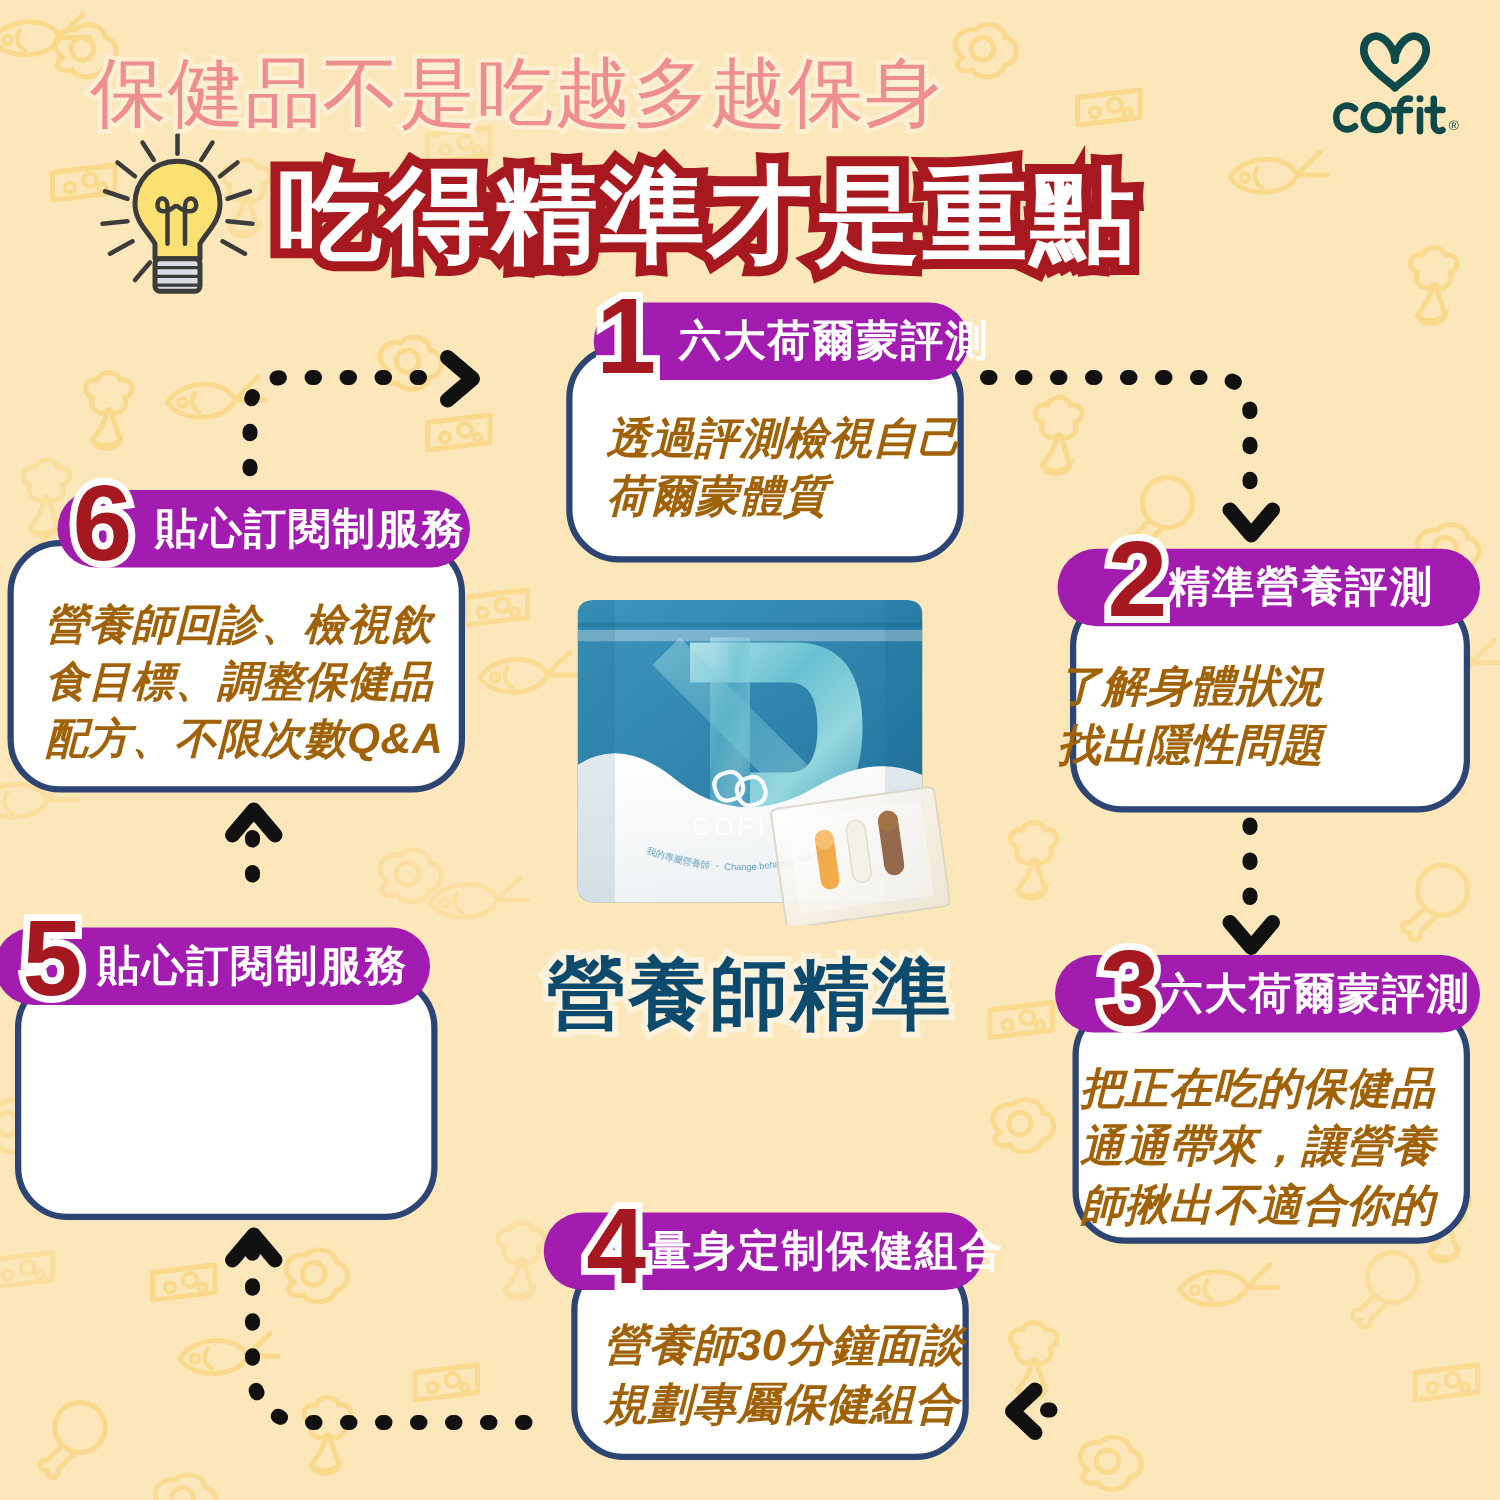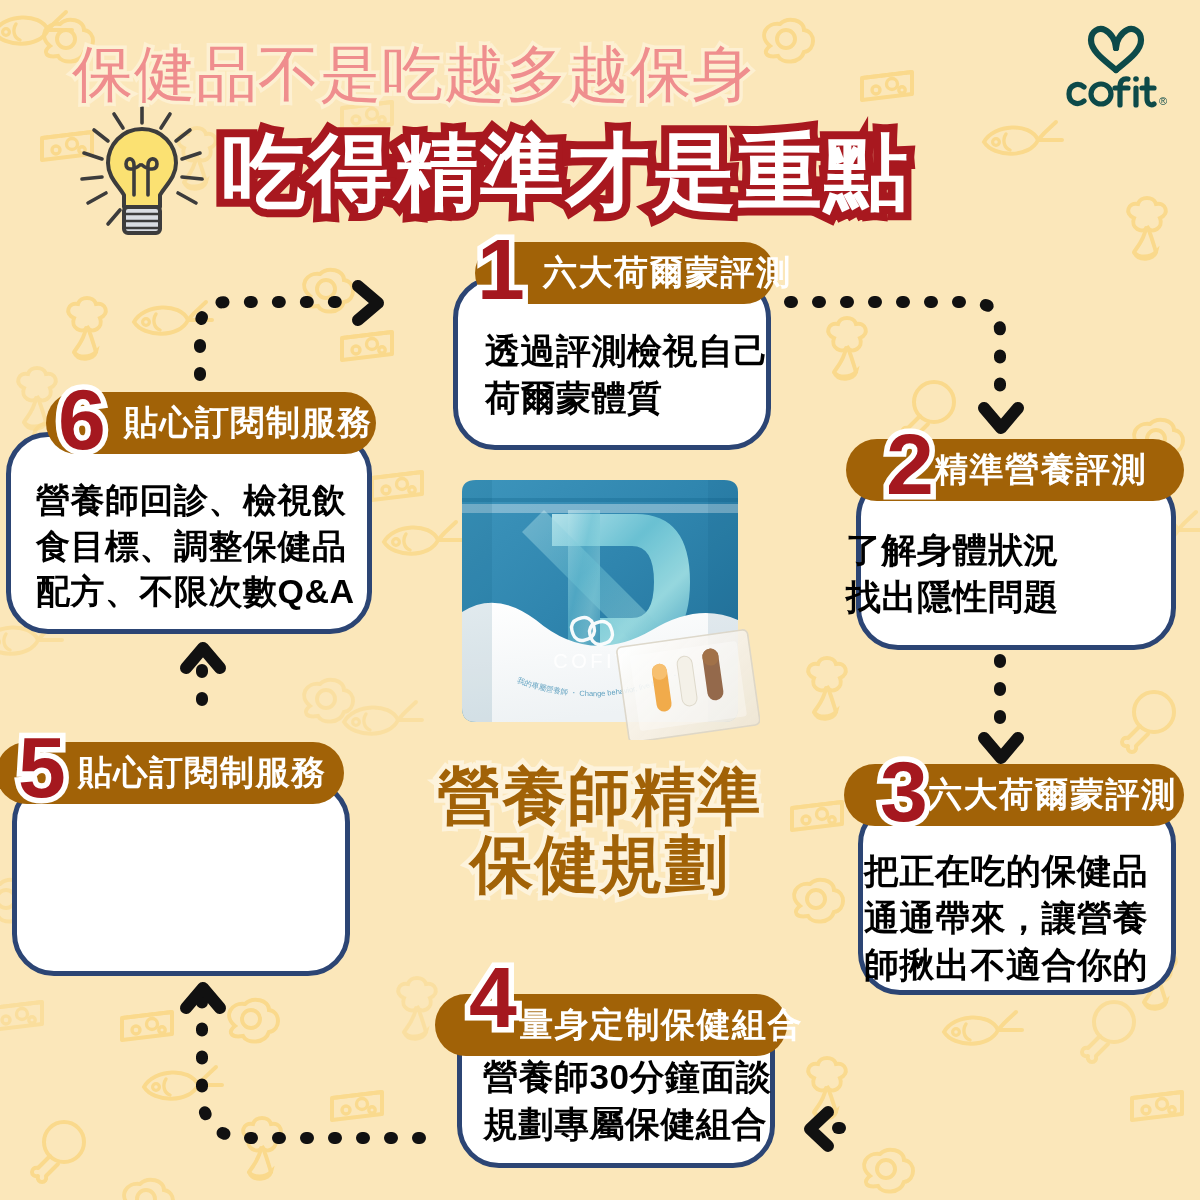--- a/index.html
+++ b/index.html
@@ -46,61 +46,62 @@
     color: #ffffff; white-space: nowrap;
     -webkit-text-stroke: 16px #a8181f;
     paint-order: stroke fill;
   }
 
   
   #product { position: absolute; left: 440px; top: 470px; width: 320px; height: 270px; z-index: 3; }
   #center-title {
     position: absolute; left: 400px; top: 762px; width: 400px; z-index: 5;
     text-align: center; font-size: 63px; font-weight: 900; line-height: 1.08;
-    letter-spacing: 2px; color: #a16207;
+    letter-spacing: 2px; color: #0c4a6e;
     -webkit-text-stroke: 9px #fdf3dc;
     paint-order: stroke fill;
   }
 
   
   #arrows { position: absolute; inset: 0; z-index: 2; }
 
   
   .card { position: absolute; z-index: 5; }
   .card .body {
     position: absolute;
     background: #ffffff;
     border: 5px solid #2c4574;
     border-radius: 42px;
   }
   .card .pill {
     position: absolute;
-    background: #a16207;
+    background: #a21caf;
     border-radius: 40px;
     height: 62px;
     display: flex; align-items: center;
     z-index: 2;
   }
   .card .pill .title {
     color: #fff; font-weight: 900; font-size: 34px;
     letter-spacing: 1.5px; white-space: nowrap;
   }
   .card .num {
     position: absolute; z-index: 3;
     font-size: 86px; font-weight: 900; line-height: 1;
     color: #a5181f;
     -webkit-text-stroke: 11px #ffffff;
     paint-order: stroke fill;
   }
   .card .text {
     position: absolute; z-index: 2;
-    color: #000000; font-weight: 700;
+    color: #a16207; font-weight: 700;
     font-size: 35px; line-height: 1.34;
     letter-spacing: 0.5px;
     white-space: pre-line;
+    font-style: italic;
   }
   .card .text.center { text-align: left; }
 
   
   #card1 { left: 435px; top: 228px; width: 345px; height: 222px; }
   #card1 .body { left: 18px; top: 48px; width: 318px; height: 174px; }
   #card1 .pill { left: 40px; top: 14px; width: 300px; padding-left: 68px; }
   #card1 .num  { left: 42px; top: -2px; }
   #card1 .text { left: 50px; top: 100px; }
 
@@ -114,21 +115,21 @@
   
   #card3 { left: 844px; top: 750px; width: 340px; height: 245px; }
   #card3 .body { left: 14px; top: 52px; width: 318px; height: 193px; }
   #card3 .pill { left: 0px; top: 14px; width: 340px; padding-left: 84px; }
   #card3 .num  { left: 36px; top: -2px; }
   #card3 .text { left: 20px; top: 98px; }
 
   
   #card4 { left: 435px; top: 958px; width: 352px; height: 200px; }
   #card4 .body { left: 22px; top: 48px; width: 318px; height: 162px; }
-  #card4 .pill { left: 0px; top: 12px; width: 352px; padding-left: 84px; margin-top: 24px; }
+  #card4 .pill { left: 0px; top: 12px; width: 352px; padding-left: 84px; }
   #card4 .num  { left: 34px; top: -4px; }
   #card4 .text { left: 48px; top: 96px; }
 
   
   #card5 { left: -8px; top: 730px; width: 380px; height: 246px; }
   #card5 .body { left: 20px; top: 50px; width: 338px; height: 196px; }
   #card5 .pill { left: 4px; top: 12px; width: 348px; padding-left: 82px; }
   #card5 .num  { left: 26px; top: -6px; }
   #card5 .text { left: 48px; top: 98px; }
 
@@ -360,21 +361,20 @@
         <rect x="214" y="190" width="15" height="16" rx="7.5" fill="#f7c274" opacity="0.9"></rect>
         <rect x="240" y="186" width="15" height="50" rx="7.5" fill="#f4f1e8" stroke="#ded9cb" stroke-width="1"></rect>
         <rect x="266" y="182" width="16" height="52" rx="8" fill="#8a5a38" opacity="0.9"></rect>
         <rect x="266" y="182" width="16" height="17" rx="8" fill="#a27248" opacity="0.9"></rect>
       </g>
     </g>
   </svg>
 
   <div id="center-title">
     <div>營養師精準</div>
-    <div>保健規劃</div>
   </div>
 
   <div class="card" id="card1">
     <div class="body"></div>
     <div class="pill">
       <span class="title">六大荷爾蒙評測</span>
     </div>
     <div class="num">1</div>
     <div class="text">透過評測檢視自己
 荷爾蒙體質</div>

